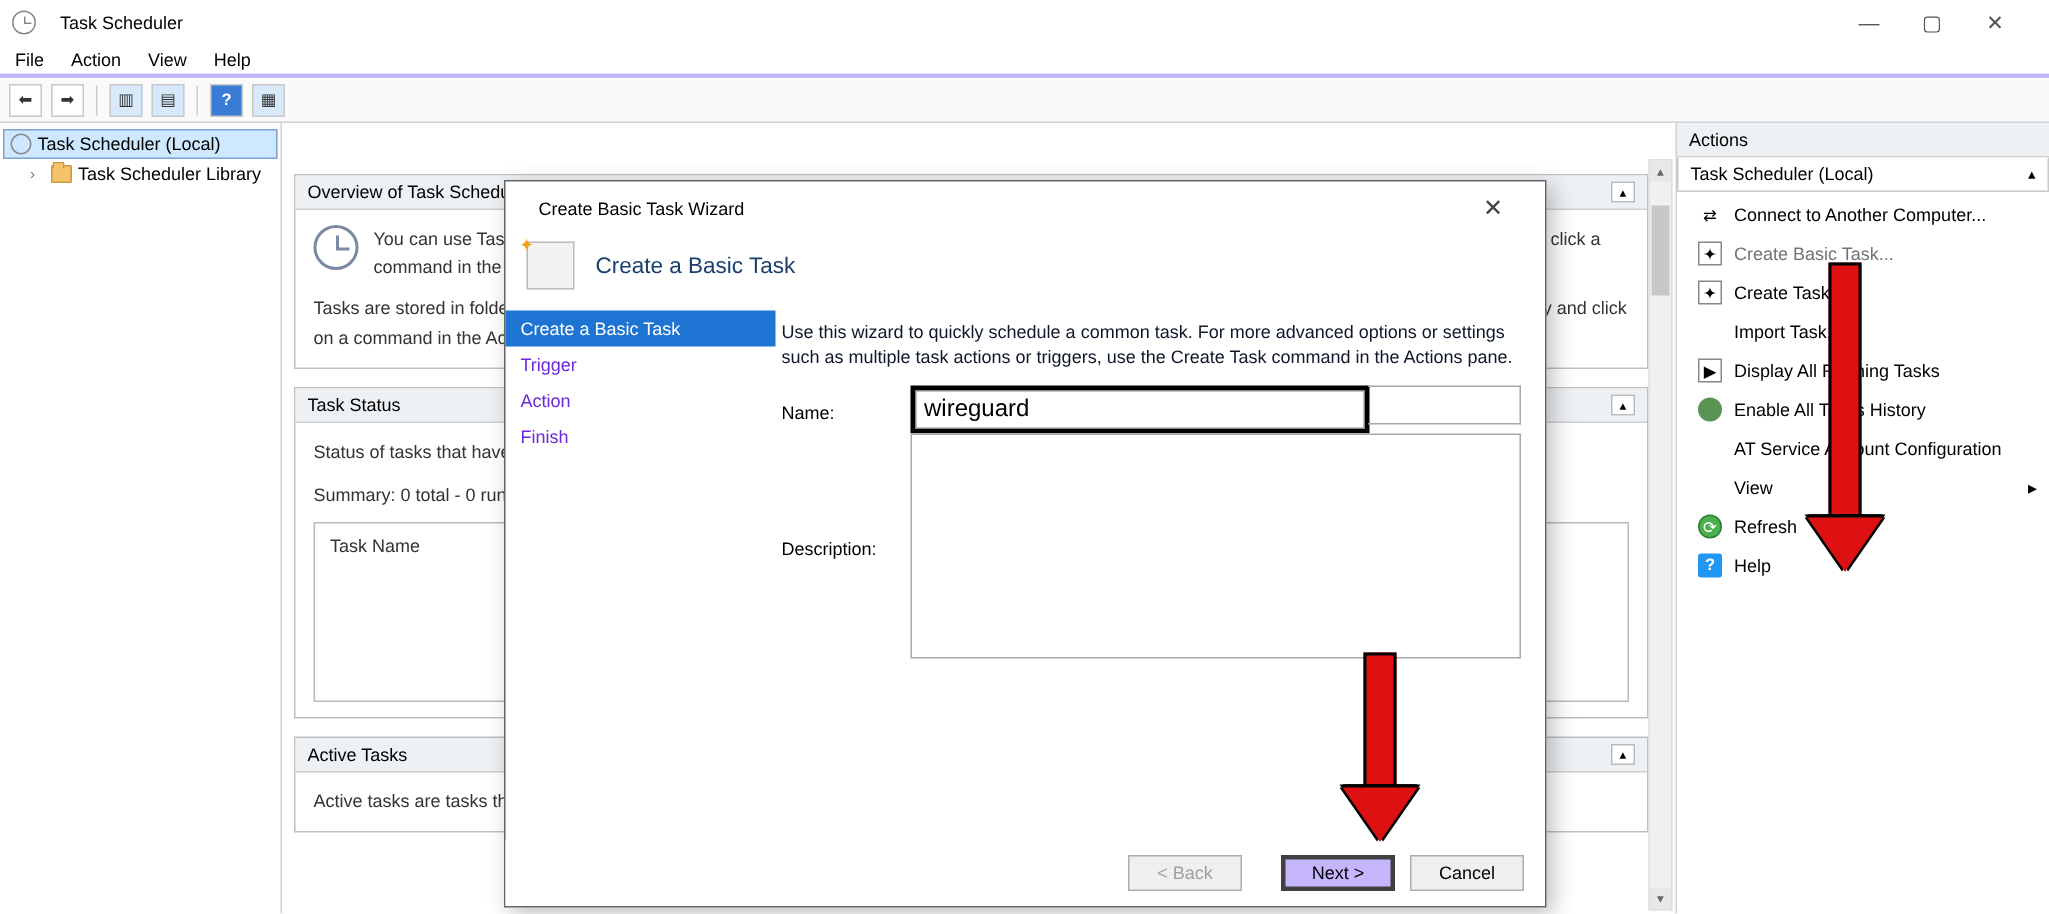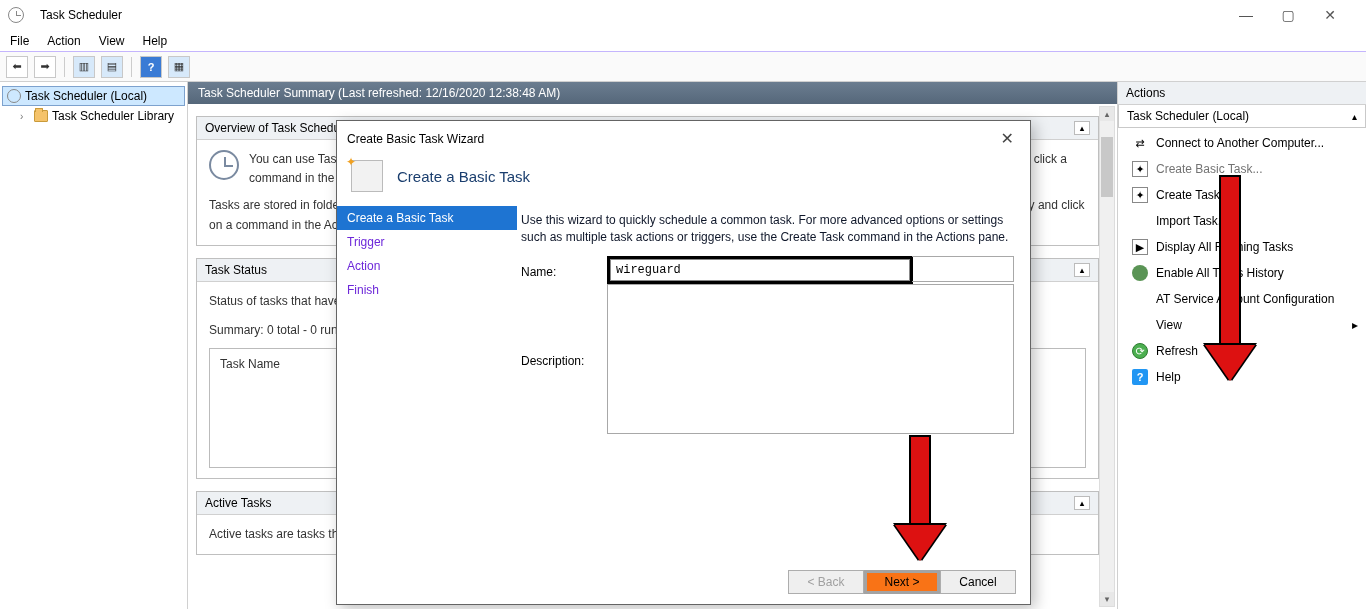--- a/index.html
+++ b/index.html
@@ -8,21 +8,21 @@
 
 .titlebar { height: 30px; display: flex; align-items: center; padding: 0 8px; gap: 10px; }
 .titlebar .clock-icon { width: 16px; height: 16px; border: 1px solid #888; border-radius: 50%; position: relative; margin-right: 6px; }
 .titlebar .clock-icon::before { content:''; position:absolute; width:5px; height:1px; background:#888; top:7px; left:7px; }
 .titlebar .clock-icon::after { content:''; position:absolute; width:1px; height:5px; background:#888; top:3px; left:7px; }
 .titlebar .title { flex:1; }
 .winbtns { display:flex; gap:18px; padding-right:16px; color:#555;}
 .winbtns span { width:24px; text-align:center; font-size:14px; }
 
 
-.menubar { height: 22px; display:flex; align-items:center; padding: 0 10px; gap: 18px; border-bottom: 1px solid #c4b5fd;}
+.menubar { height: 22px; display:flex; align-items:center; padding: 0 10px; gap: 18px; border-bottom: 3px solid #c4b5fd;}
 .menubar span { cursor:default; }
 
 
 .toolbar { height:30px; border-bottom: 1px solid #d0d0d0; display:flex; align-items:center; padding:0 6px; gap:6px; background:#fafafa;}
 .tbtn { width:22px; height:22px; border:1px solid #c8c8c8; background:#fff; display:flex; align-items:center; justify-content:center; font-size:11px; color:#333;}
 .tbtn.blue { background:#d7e9fa;}
 .tbsep { width:1px; height:20px; background:#ccc; margin:0 2px;}
 .tbtn.q { background:#3a7bd5; color:#fff; font-weight:bold;}
 
 
@@ -60,42 +60,42 @@
 .ai-enable { background:#5a9455; border-radius:50%;}
 .action-item.sub { justify-content:space-between;}
 
 
 .vscroll { position:absolute; top:24px; right:2px; width:16px; bottom:2px; background:#f0f0f0; border:1px solid #ddd;}
 .vscroll .thumb { background:#c8c8c8; height:60px; margin:16px 1px;}
 .vscroll .arr { height:14px; background:#e8e8e8; text-align:center; font-size:9px; line-height:14px; color:#666;}
 
 
 .wizard { position:absolute; left:336px; top:120px; width:695px; height:485px; background:#fff; border:1px solid #646464; box-shadow: 4px 4px 14px rgba(0,0,0,.25);}
-.wiz-title { display:flex; justify-content:space-between; align-items:center; padding:8px 10px;}
+.wiz-title { display:flex; justify-content:space-between; align-items:center; padding:8px 22px;}
 .wiz-close { font-size:16px; color:#444; padding:0 6px; cursor:default;}
 .wiz-head { display:flex; align-items:center; gap:14px; padding:4px 14px 14px;}
 .wiz-head .hicon { width:32px; height:32px; border:1px solid #bbb; background:#f2f2f2; position:relative;}
 .wiz-head .hicon::after{content:'✦';position:absolute;top:-6px;left:-6px;color:#f0a020;font-size:12px;}
 .wiz-head h2 { font-size:15px; font-weight:normal; color:#1a3e6e;}
 .wiz-body { display:flex; height: calc(100% - 108px); }
 .wiz-nav { width:180px; }
 .wiz-nav div { padding:5px 10px; color:#6d28d9;}
 .wiz-nav div.sel { background:#1e74d2; color:#fff;}
 .wiz-form { flex:1; padding:6px 16px 0 4px;}
 .wiz-form .intro { color:#0f172a; line-height:1.4; margin-bottom:10px;}
 .wiz-row { display:flex; align-items:center; margin-bottom:0;}
 .wiz-row label { width:86px; padding-top:4px;}
-.wiz-row input[type=text] { flex:1; border:1px solid #888; padding:3px 5px; font-size:12px; outline:none;font-family:Liberation Mono, monospace;}
+.wiz-row input[type=text] { flex:1; border:1px solid #888; padding:3px 5px; font-size:16px; outline:none;}
 .name-wrap { border:3px solid #000; padding:0; display:inline-block;}
 .name-wrap input { border:1px solid #888 !important; width:300px;}
 .wiz-row textarea { flex:1; height:150px; border:1px solid #a8a8a8; resize:none; padding:4px; font-family:inherit;}
-.wiz-foot { position:absolute; bottom:0; left:0; right:0; height:44px; display:flex; justify-content:flex-end; align-items:center; padding:0 14px; background:#fff;}
+.wiz-foot { position:absolute; bottom:0; left:0; right:0; height:44px; display:flex; justify-content:flex-end; align-items:center; gap:10px; padding:0 14px; background:#fff;}
 .wbtn { width:76px; height:24px; border:1px solid #adadad; background:#efefef; font-size:12px;}
 .wbtn.disabled { color:#a0a0a0;}
-.wbtn.primary { border:3px solid #a3a3a3; background:#f97316;}
+.wbtn.primary { border:3px solid #404040; background:#c4b5fd;margin-left:16px;}
 
 
 .arrow { position:absolute; width:50px; pointer-events:none;}
 .arrow .shaft { width:22px; background:#d11; border:2px solid #000; margin:0 auto;}
 .arrow .head { width:0; height:0; border-left:25px solid transparent; border-right:25px solid transparent; border-top:36px solid #d11; position:relative; filter: drop-shadow(0 -2px 0 #000) drop-shadow(2px 0 0 #000) drop-shadow(-2px 0 0 #000);}
 .arrow1 { left:895px; top:435px;}
 .arrow1 .shaft { height:90px;}
 .arrow2 { left:1205px; top:175px;}
 .arrow2 .shaft { height:170px;}
 </style>
@@ -138,21 +138,20 @@
       <span>Task Scheduler (Local)</span>
     </div>
     <div class="tree-child">
       <span class="expand">›</span>
       <span class="folder-icon"></span>
       <span>Task Scheduler Library</span>
     </div>
   </div>
 
   <div class="center-pane">
-    <div class="summary-header">Task Scheduler Summary (Last refreshed: 12/16/2020 12:38:48 AM)</div>
     <div class="center-body">
       <div class="panel">
         <div class="panel-head">
           <span>Overview of Task Scheduler</span>
           <span class="chev">▴</span>
         </div>
         <div class="panel-body">
           <div class="big-clock"></div>
           <div>You can use Task Scheduler to create and manage common tasks that your computer will carry out automatically at the times you specify. To begin, click a command in the Action menu.</div>
           <div style="clear:both;height:8px"></div>

